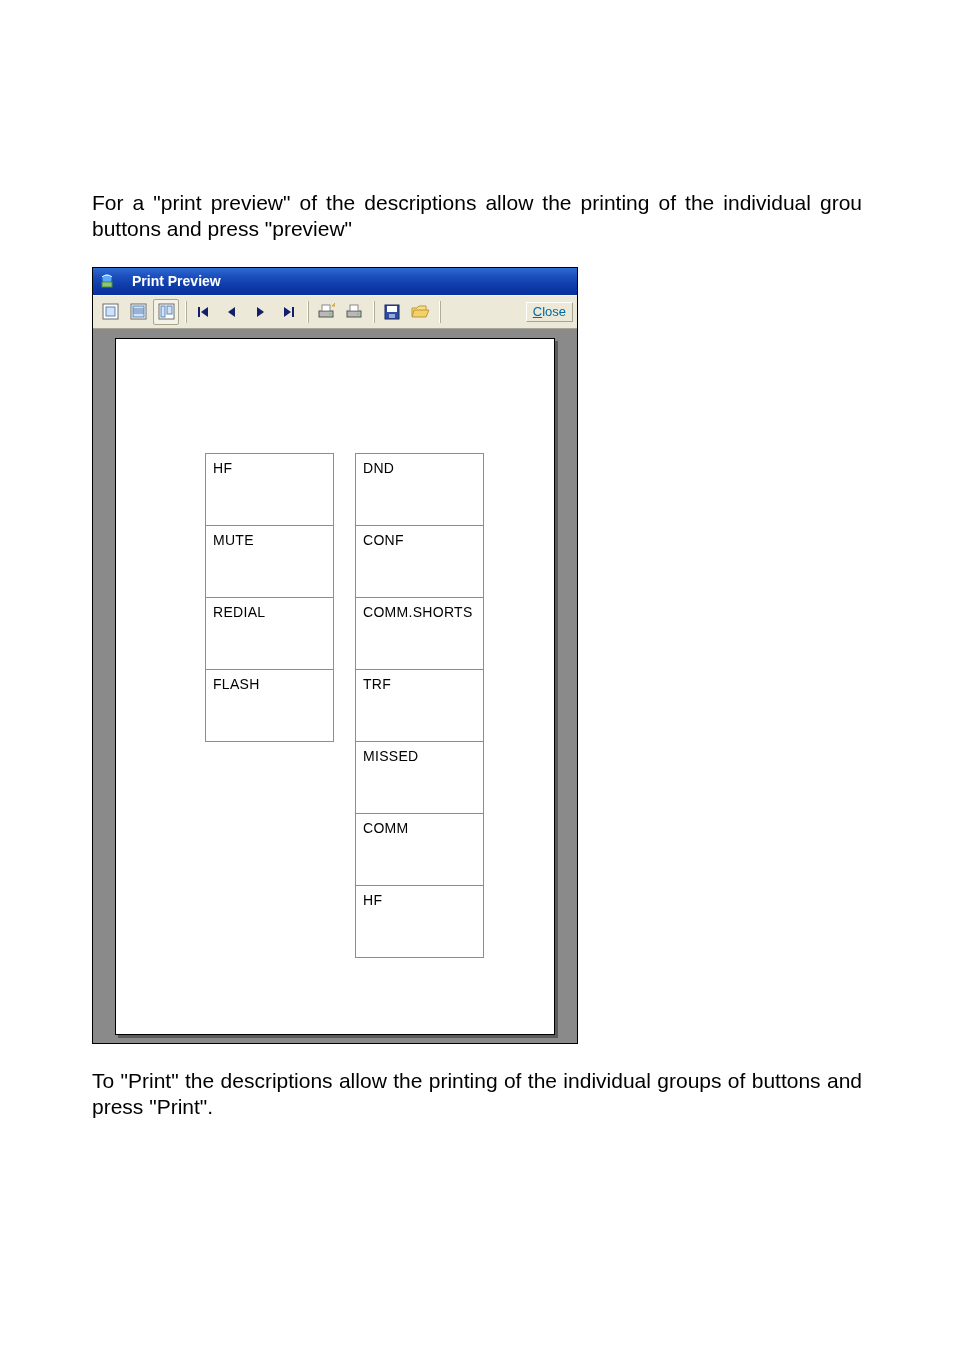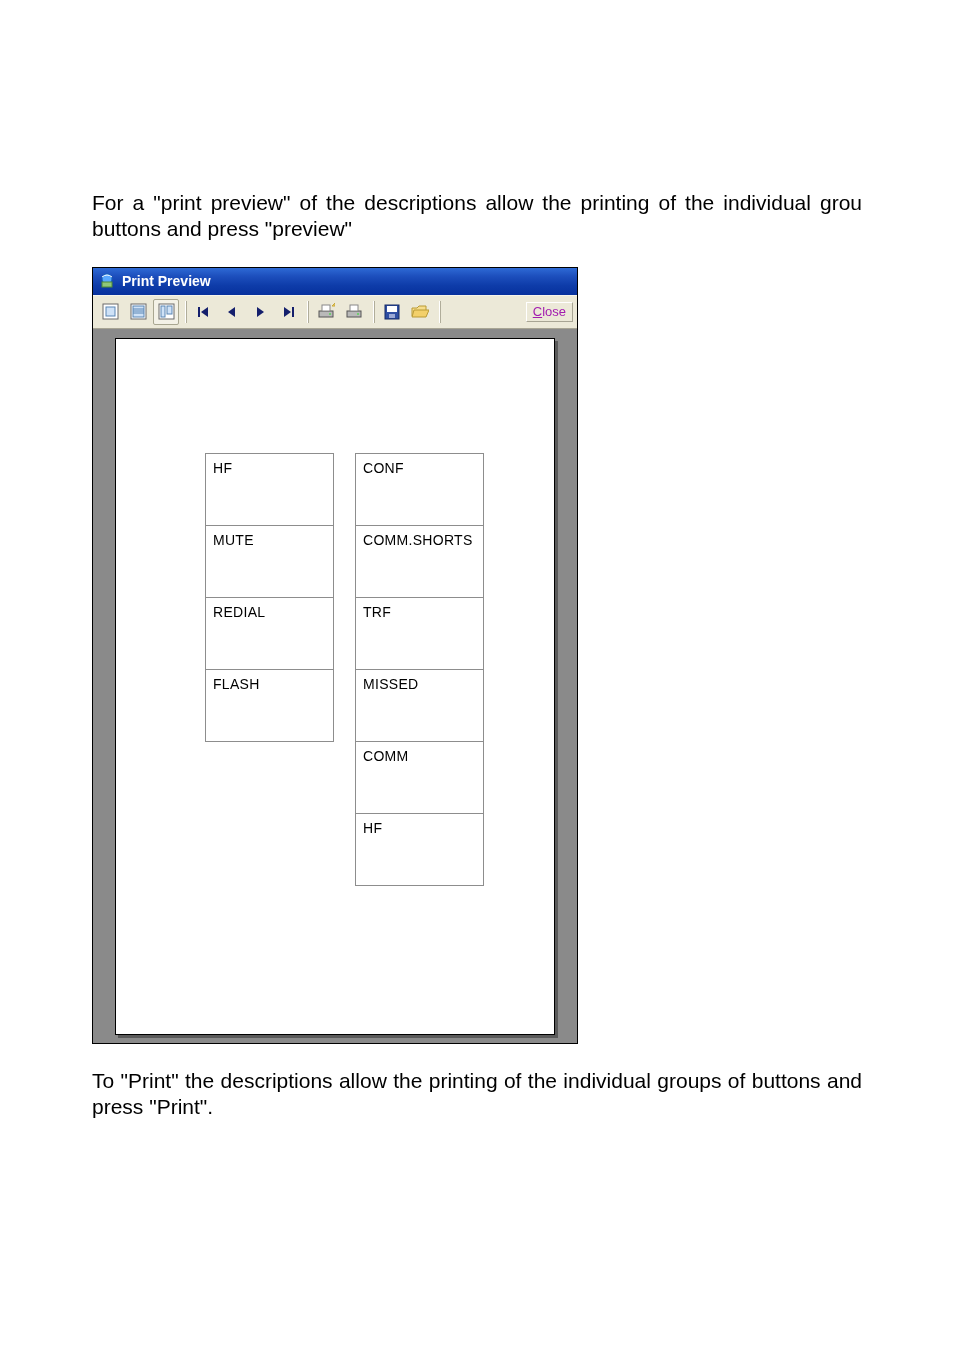--- a/index.html
+++ b/index.html
@@ -1,32 +1,32 @@
 <!DOCTYPE html>
 <html><head>
 <meta charset="utf-8">
 <style>
   html,body{margin:0;padding:0;background:#fff;font-family:Arial,Helvetica,sans-serif;}
   .page{width:954px;min-height:1350px;box-sizing:border-box;padding:190px 92px 60px 92px;}
   .intro{font-size:21px;line-height:1.25;color:#000;margin:0 0 24px 0;text-align:justify;}
   .outro{font-size:21px;line-height:1.25;color:#000;margin:24px 0 0 0;text-align:justify;}
   .window{width:484px;background:#d9d6cd;border:1px solid #000;display:inline-block;}
-  .titlebar{height:27px;display:flex;align-items:center;gap:7px;padding:0 6px;
+  .titlebar{height:27px;display:flex;align-items:center;gap:17px;padding:0 6px;
     background:linear-gradient(to bottom,#2e6ad5 0%,#1d4fbd 30%,#0e3ca9 65%,#07319d 100%);
     color:#fff;font-size:14px;font-weight:bold;font-family:Tahoma,Arial,sans-serif;}
   .titlebar .app-icon{width:16px;height:16px;display:flex;align-items:center;justify-content:center;}
   .titlebar .app-icon svg{display:block;}
   .toolbar{background:#ece9d8;height:32px;display:flex;align-items:center;padding:0 4px;
     border-top:1px solid #f6f4eb;border-bottom:1px solid #a8a594;}
   .tb-btn{width:24px;height:24px;display:flex;align-items:center;justify-content:center;
     margin-right:2px;border:1px solid transparent;border-radius:2px;}
   .tb-btn.active{background:#f4f2e7;border:1px solid #a9a791;}
   .tb-btn svg{display:block;}
   .tb-sep{width:1px;height:22px;background:#b0ad9a;margin:0 4px;border-left:1px solid #fff;}
-  .close-btn{margin-left:auto;font-size:13px;font-family:Tahoma,Arial,sans-serif;color:#a21caf;
+  .close-btn{margin-left:auto;font-size:13px;font-family:Tahoma,Arial,sans-serif;color:#0369a1;
     background:#ece9d8;border:1px solid #a8a594;border-top-color:#fff;border-left-color:#fff;
     padding:1px 6px 2px 6px;}
   .close-btn u{text-decoration:underline;}
   .client{background:#8a8a8a;height:714px;position:relative;}
   .paper{position:absolute;left:22px;top:9px;width:438px;height:695px;background:#fff;
     border:1px solid #000;box-shadow:3px 3px 0 rgba(0,0,0,.35);}
   .col{position:absolute;top:114px;width:129px;margin-left:12px;}
   .col.left{left:77px;border-top:1px solid #8d8d8d;}
   .col.right{left:227px;border-top:1px solid #8d8d8d;}
   .cell{height:72px;box-sizing:border-box;border-left:1px solid #8d8d8d;border-right:1px solid #8d8d8d;
@@ -144,20 +144,21 @@
 
     <div class="client">
       <div class="paper">
         <div class="col left">
             <div class="cell">HF</div>
             <div class="cell">MUTE</div>
             <div class="cell">REDIAL</div>
             <div class="cell">FLASH</div>
           </div>
         <div class="col right">
+            <div class="cell">DND</div>
             <div class="cell">CONF</div>
             <div class="cell">COMM.SHORTS</div>
             <div class="cell">TRF</div>
             <div class="cell">MISSED</div>
             <div class="cell">COMM</div>
             <div class="cell">HF</div>
           </div>
       </div>
     </div>
 

